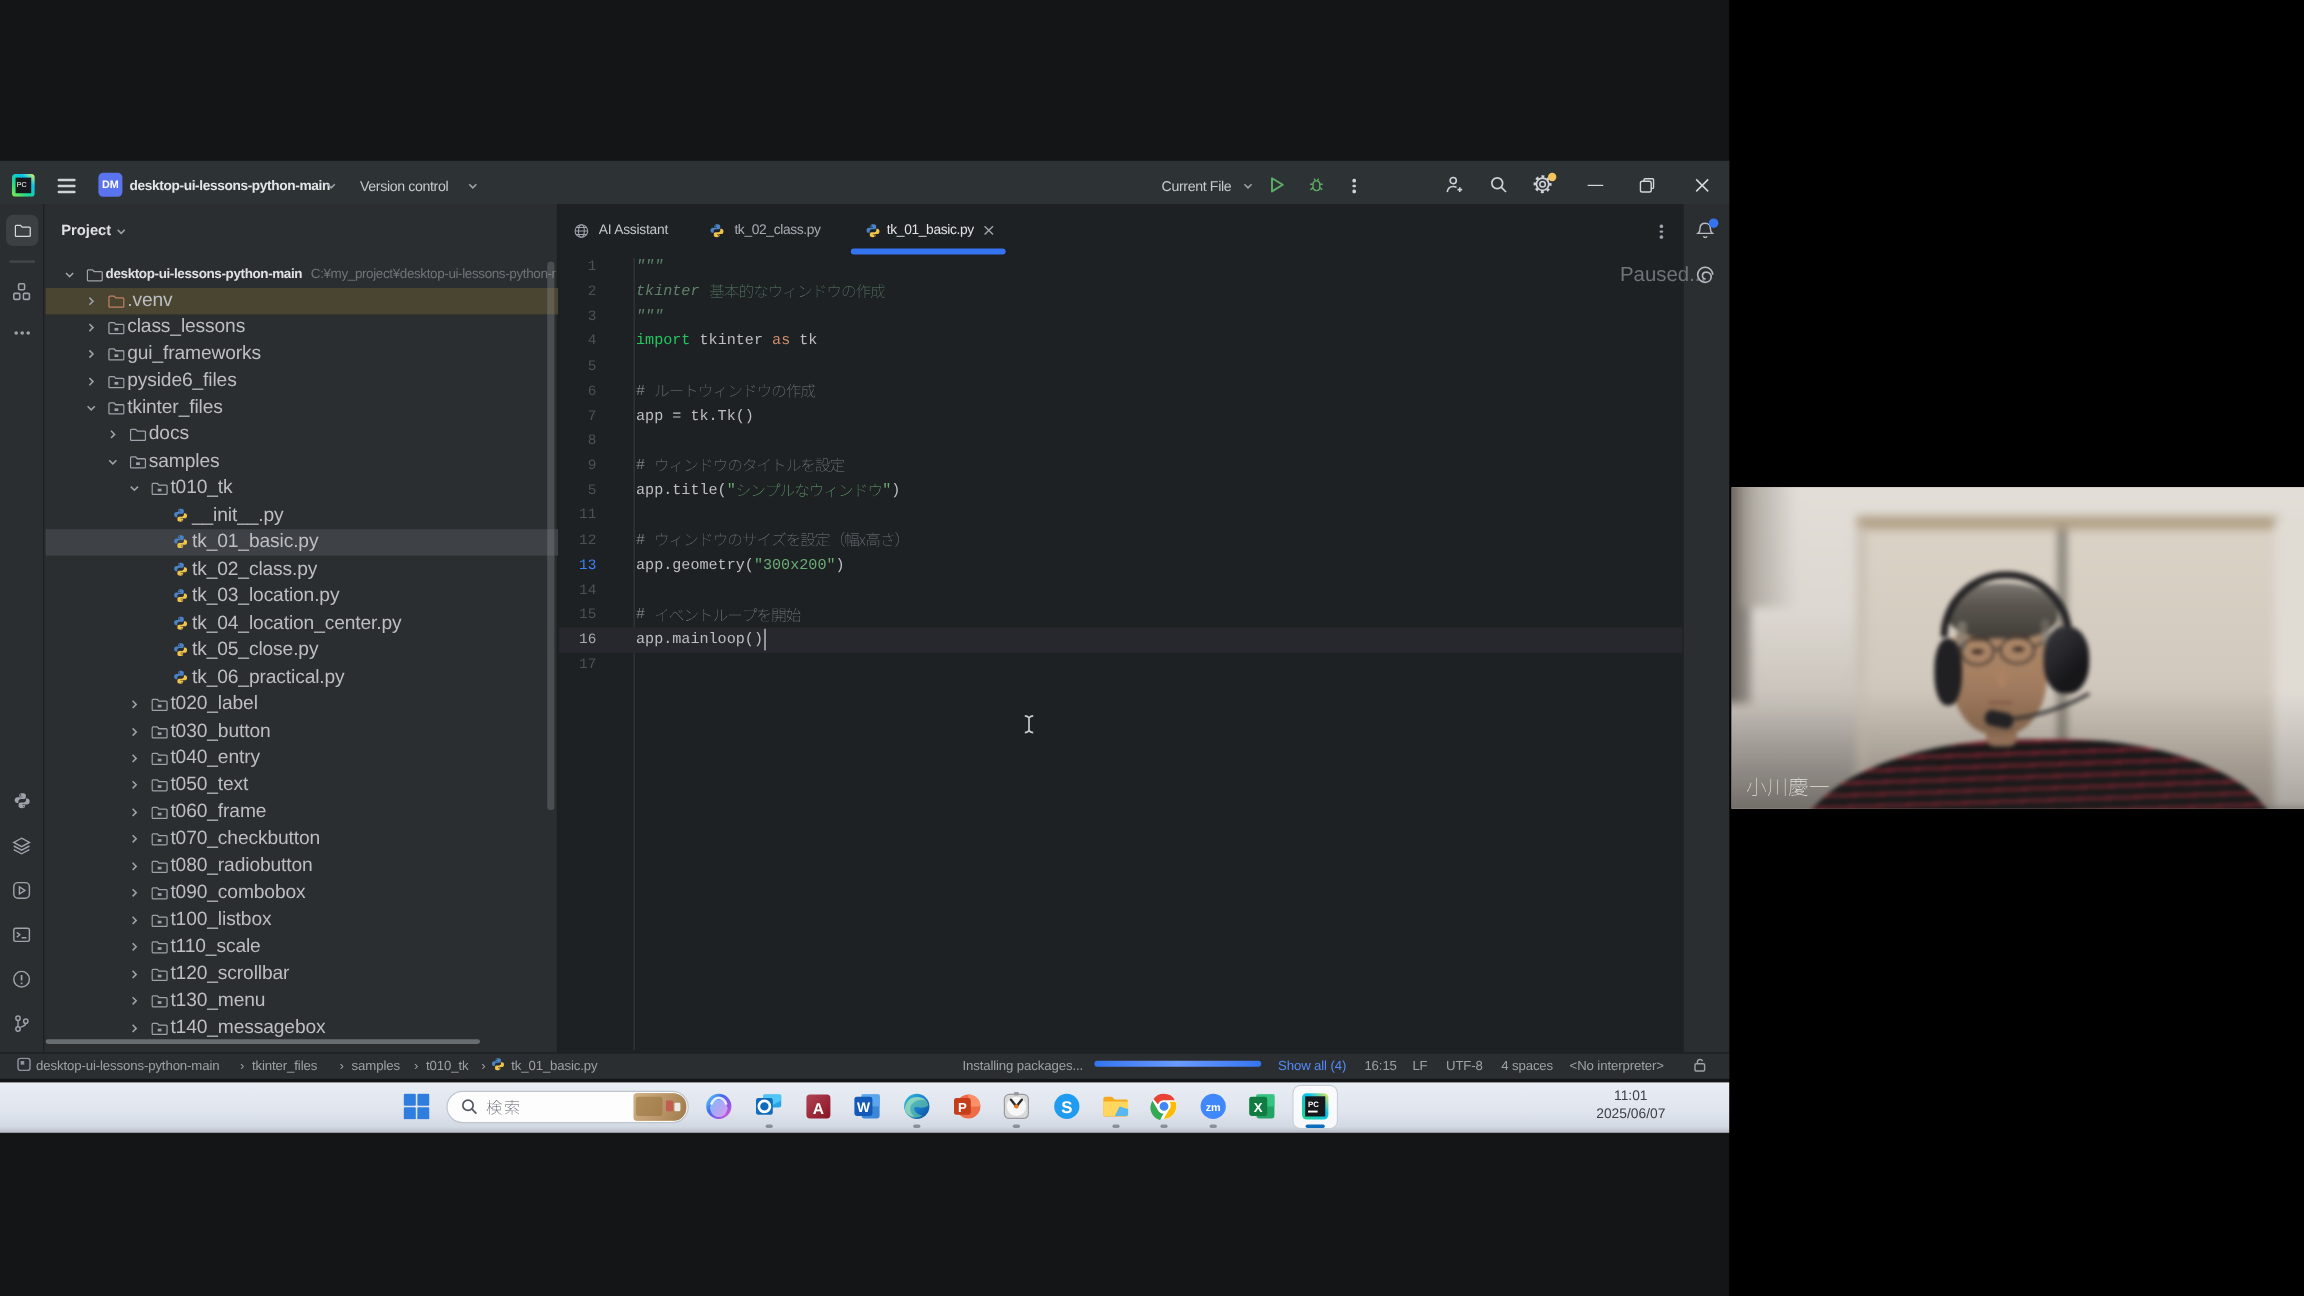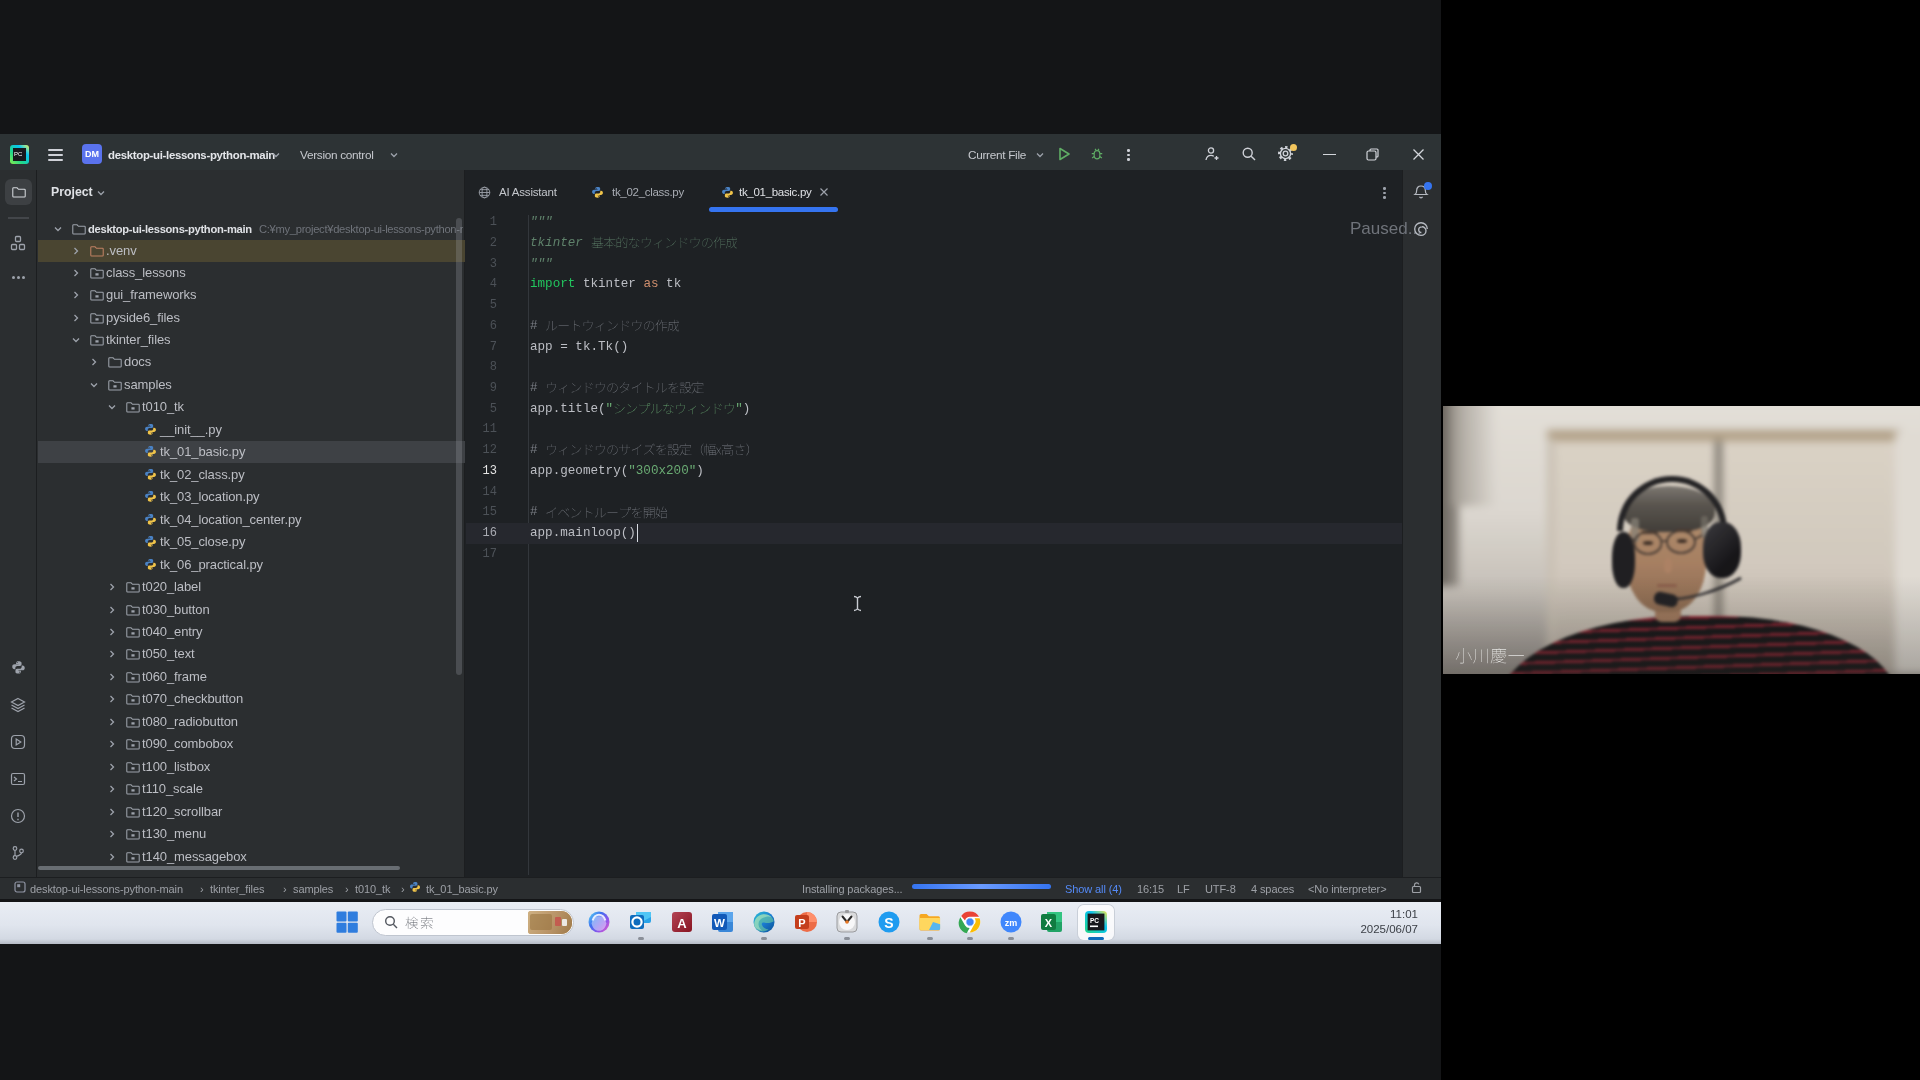--- a/index.html
+++ b/index.html
@@ -1,19 +1,19 @@
 <!DOCTYPE html>
 <html><head><meta charset="utf-8"><style>
 
 *{margin:0;padding:0;box-sizing:border-box}
 html,body{width:1920px;height:1080px;background:#000;overflow:hidden}
 body{font-family:"Liberation Sans",sans-serif;position:relative}
 .a{position:absolute}
 .mono{font-family:"Liberation Mono",monospace;font-size:12.6px;line-height:20px;white-space:pre}
-.t13{font-size:13px;letter-spacing:-0.1px;line-height:22px;color:#bcbec4;white-space:nowrap}
+.t13{font-size:16px;letter-spacing:-0.1px;line-height:22px;color:#bcbec4;white-space:nowrap}
 .t12{font-size:11px;letter-spacing:-0.1px;color:#9da0a6;white-space:nowrap}
 
 </style></head><body>
 <div class="a" style="left:0;top:0;width:1441px;height:1080px;background:#141517"></div>
 <div class="a" style="left:0;top:134px;width:1441px;height:765px;background:#1e2124"></div>
 <div class="a" style="left:0;top:134px;width:1441px;height:36px;background:#2d3335"></div>
 <div class="a" style="left:0;top:170px;width:37px;height:707px;background:#2b2e30;border-right:1px solid #1c1e20"></div>
 <div class="a" style="left:37px;top:170px;width:428px;height:707px;background:#2b2e30;border-right:1px solid #1c1e20"></div>
 <div class="a" style="left:466px;top:170px;width:936px;height:707px;background:#1e2124"></div>
 <div class="a" style="left:1402px;top:170px;width:39px;height:707px;background:#2b2e30;border-left:1px solid #1c1e20"></div>
@@ -420,21 +420,21 @@
 <div class="a mono" style="left:430px;top:253.6px;width:67px;text-align:right;color:#4c5157;font-size:12px">3</div>
 <div class="a mono" style="left:430px;top:274.4px;width:67px;text-align:right;color:#4c5157;font-size:12px">4</div>
 <div class="a mono" style="left:430px;top:295.1px;width:67px;text-align:right;color:#4c5157;font-size:12px">5</div>
 <div class="a mono" style="left:430px;top:315.8px;width:67px;text-align:right;color:#4c5157;font-size:12px">6</div>
 <div class="a mono" style="left:430px;top:336.5px;width:67px;text-align:right;color:#4c5157;font-size:12px">7</div>
 <div class="a mono" style="left:430px;top:357.2px;width:67px;text-align:right;color:#4c5157;font-size:12px">8</div>
 <div class="a mono" style="left:430px;top:378.0px;width:67px;text-align:right;color:#4c5157;font-size:12px">9</div>
 <div class="a mono" style="left:430px;top:398.7px;width:67px;text-align:right;color:#4c5157;font-size:12px">5</div>
 <div class="a mono" style="left:430px;top:419.4px;width:67px;text-align:right;color:#4c5157;font-size:12px">11</div>
 <div class="a mono" style="left:430px;top:440.1px;width:67px;text-align:right;color:#4c5157;font-size:12px">12</div>
-<div class="a mono" style="left:430px;top:460.8px;width:67px;text-align:right;color:#e5e5e5;font-size:12px">13</div>
+<div class="a mono" style="left:430px;top:460.8px;width:67px;text-align:right;color:#3b82f6;font-size:12px">13</div>
 <div class="a mono" style="left:430px;top:481.6px;width:67px;text-align:right;color:#4c5157;font-size:12px">14</div>
 <div class="a mono" style="left:430px;top:502.3px;width:67px;text-align:right;color:#4c5157;font-size:12px">15</div>
 <div class="a mono" style="left:430px;top:523.0px;width:67px;text-align:right;color:#a9abb2;font-size:12px">16</div>
 <div class="a mono" style="left:430px;top:543.7px;width:67px;text-align:right;color:#4c5157;font-size:12px">17</div>
 <div class="a mono" style="left:530px;top:212.2px"><span style="color:#5f826b;font-style:italic">"""</span></div>
 <div class="a mono" style="left:530px;top:232.9px"><span style="color:#5f826b;font-style:italic">tkinter </span></div>
 <svg style="position:absolute;left:590.5px;top:236.2px" width="146.4" height="14.0" viewBox="0 0 146.4 14.0">
     <path fill="#5f826b" d="M1.3 2.2H11.7V2.6H1.3ZM1.6 11.6H11.4V12H1.6ZM3.7 3.7H9.3V4.1H3.7ZM3.7 5.3H9.3V5.7H3.7ZM0.8 7H12.2V7.4H0.8ZM3.3 9.3H9.8V9.7H3.3ZM3.5 0.7H3.8V7.2H3.5ZM9.2 0.7H9.6V7.2H9.2ZM6.3 8H6.7V11.8H6.3ZM4 7.1 4.4 7.2Q4 7.9 3.4 8.5Q2.8 9.1 2.2 9.6Q1.5 10.1 0.9 10.4Q0.9 10.4 0.8 10.3Q0.8 10.3 0.7 10.2Q0.7 10.2 0.6 10.1Q1.3 9.8 1.9 9.4Q2.5 8.9 3.1 8.3Q3.7 7.7 4 7.1ZM9 7.1Q9.4 7.7 9.9 8.3Q10.4 8.8 11.1 9.2Q11.8 9.7 12.4 9.9Q12.4 9.9 12.3 10Q12.3 10 12.2 10.1Q12.2 10.2 12.2 10.2Q11.5 9.9 10.8 9.5Q10.2 9 9.6 8.4Q9.1 7.9 8.7 7.2Z M13.1 3.6H24.3V4H13.1ZM15.6 9.3H21.7V9.7H15.6ZM18.5 0.7H18.9V12.3H18.5ZM18.3 3.7 18.7 3.8Q18.1 5.1 17.2 6.4Q16.3 7.6 15.2 8.6Q14.1 9.6 13 10.2Q13 10.1 12.9 10.1Q12.9 10 12.8 9.9Q12.8 9.9 12.7 9.9Q13.6 9.4 14.4 8.8Q15.2 8.2 15.9 7.3Q16.7 6.5 17.3 5.6Q17.9 4.7 18.3 3.7ZM19.1 3.7Q19.6 5 20.5 6.2Q21.4 7.4 22.4 8.4Q23.5 9.3 24.7 9.8Q24.6 9.9 24.6 9.9Q24.5 10 24.5 10Q24.4 10.1 24.4 10.2Q23.2 9.6 22.2 8.6Q21.1 7.6 20.2 6.4Q19.3 5.2 18.7 3.8Z M25.9 2.7H29.9V11H25.9V10.6H29.5V3.1H25.9ZM25.7 2.7H26.1V12.1H25.7ZM25.9 6.5H29.7V6.9H25.9ZM27.8 0.6 28.2 0.7Q28.1 1.3 27.8 1.9Q27.6 2.5 27.4 2.9L27.1 2.8Q27.2 2.5 27.4 2.1Q27.5 1.7 27.6 1.3Q27.8 0.9 27.8 0.6ZM31.8 2.7H36V3.1H31.8ZM35.9 2.7H36.3Q36.3 2.7 36.3 2.8Q36.3 2.8 36.3 2.9Q36.3 3 36.3 3Q36.2 5.3 36.1 6.9Q36 8.4 35.9 9.4Q35.8 10.4 35.7 10.9Q35.5 11.4 35.3 11.7Q35.2 11.9 35 11.9Q34.8 12 34.5 12Q34.2 12 33.7 12Q33.2 12 32.7 11.9Q32.6 11.8 32.6 11.7Q32.6 11.6 32.5 11.6Q33.2 11.6 33.7 11.6Q34.2 11.6 34.4 11.6Q34.6 11.6 34.8 11.6Q34.9 11.6 35 11.5Q35.2 11.3 35.3 10.7Q35.4 10.2 35.5 9.2Q35.6 8.2 35.7 6.7Q35.8 5.1 35.9 2.8ZM32.3 0.5 32.7 0.6Q32.5 1.6 32.2 2.5Q31.9 3.4 31.5 4.2Q31.1 5 30.7 5.6Q30.7 5.6 30.6 5.6Q30.5 5.5 30.5 5.5Q30.4 5.5 30.3 5.4Q30.8 4.8 31.2 4Q31.5 3.3 31.8 2.4Q32.1 1.5 32.3 0.5ZM31.8 5.7 32.1 5.6Q32.5 6 32.9 6.6Q33.4 7.1 33.7 7.6Q34.1 8.2 34.3 8.5L34 8.8Q33.7 8.4 33.4 7.8Q33 7.3 32.6 6.8Q32.2 6.2 31.8 5.7Z M38 3.6Q38.3 3.6 38.7 3.6Q39 3.6 39.5 3.6Q40.1 3.6 40.8 3.6Q41.5 3.5 42.3 3.4Q43.1 3.3 44 3L44 3.4Q43.3 3.6 42.5 3.7Q41.8 3.9 41 3.9Q40.2 4 39.5 4Q39.2 4 38.8 4Q38.4 4 38.1 4ZM42.2 1.3Q42.1 1.6 42 2Q41.9 2.5 41.8 2.9Q41.7 3.4 41.5 3.8Q41.2 4.7 40.7 5.7Q40.2 6.8 39.7 7.7Q39.1 8.6 38.6 9.3L38.2 9.1Q38.6 8.6 39.1 8Q39.5 7.3 39.9 6.6Q40.3 5.9 40.6 5.2Q40.9 4.4 41.1 3.8Q41.3 3.3 41.5 2.6Q41.7 1.8 41.7 1.2ZM45.3 5.3Q45.3 5.6 45.3 5.9Q45.2 6.1 45.3 6.4Q45.3 6.7 45.3 7.2Q45.3 7.7 45.3 8.3Q45.4 8.9 45.4 9.4Q45.4 9.9 45.4 10.3Q45.4 10.7 45.2 11.1Q44.9 11.5 44.5 11.7Q44 11.9 43.4 11.9Q42.7 11.9 42.2 11.8Q41.7 11.6 41.4 11.3Q41.1 10.9 41.1 10.3Q41.1 9.8 41.4 9.4Q41.7 9 42.3 8.9Q42.8 8.7 43.4 8.7Q44.4 8.7 45.3 9Q46.2 9.3 46.9 9.7Q47.5 10.2 48.1 10.6L47.8 10.9Q47.4 10.6 47 10.3Q46.5 9.9 45.9 9.6Q45.4 9.4 44.7 9.2Q44.1 9 43.4 9Q42.5 9 42 9.4Q41.4 9.8 41.4 10.3Q41.4 10.9 41.9 11.2Q42.3 11.5 43.3 11.5Q44 11.5 44.3 11.4Q44.7 11.2 44.9 10.9Q45 10.5 45 10.2Q45 9.8 45 9.1Q45 8.5 45 7.8Q44.9 7.2 44.9 6.5Q44.9 5.8 44.9 5.3ZM48.2 5.3Q47.9 5 47.4 4.6Q46.9 4.3 46.4 4Q45.8 3.7 45.4 3.5L45.6 3.2Q46 3.4 46.4 3.6Q46.8 3.8 47.2 4Q47.6 4.3 47.9 4.5Q48.3 4.7 48.5 4.9Z M55.4 1.2Q55.4 1.4 55.4 1.6Q55.4 1.9 55.4 2Q55.4 2.1 55.4 2.4Q55.4 2.7 55.4 3Q55.4 3.4 55.4 3.6H55Q55 3.4 55 3Q55 2.7 55 2.4Q55 2.1 55 2Q55 1.9 55 1.6Q55 1.4 54.9 1.2ZM59.9 3.5Q59.9 3.6 59.8 3.7Q59.8 3.9 59.8 4.1Q59.7 4.4 59.6 4.9Q59.5 5.4 59.4 6Q59.2 6.5 59 7.1Q58.7 7.7 58.4 8.2Q58 8.9 57.3 9.6Q56.6 10.3 55.6 10.8Q54.7 11.3 53.5 11.6L53.1 11.3Q53.3 11.2 53.6 11.2Q53.8 11.1 54 11.1Q54.8 10.8 55.5 10.4Q56.3 10 57 9.3Q57.7 8.7 58.1 8Q58.5 7.4 58.7 6.6Q59 5.8 59.2 5.1Q59.4 4.3 59.4 3.8H51.3Q51.3 4 51.3 4.4Q51.3 4.8 51.3 5.3Q51.3 5.7 51.3 6.1Q51.3 6.4 51.3 6.6Q51.3 6.7 51.3 6.9Q51.3 7 51.4 7.1H50.9Q50.9 7 50.9 6.9Q50.9 6.7 50.9 6.6Q50.9 6.4 50.9 6.1Q50.9 5.8 50.9 5.4Q50.9 5 50.9 4.7Q50.9 4.4 50.9 4.3Q50.9 4.1 50.9 3.8Q50.9 3.6 50.9 3.4Q51.1 3.4 51.4 3.4Q51.7 3.4 52 3.4H58.9Q59.3 3.4 59.4 3.4Q59.6 3.4 59.6 3.3Z M62.8 8.4Q63.7 8.2 64.5 7.9Q65.4 7.5 66.2 7.1Q67 6.7 67.5 6.4Q68.1 6 68.6 5.6Q69.2 5.1 69.7 4.7Q70.1 4.3 70.4 3.8L70.8 4.1Q70.4 4.5 69.9 5Q69.4 5.4 68.9 5.9Q68.3 6.4 67.6 6.8Q67.2 7 66.8 7.3Q66.3 7.5 65.7 7.8Q65.1 8.1 64.4 8.3Q63.8 8.6 63 8.8ZM67.4 6.5 67.8 6.3V11.5Q67.8 11.6 67.8 11.8Q67.8 12 67.8 12.1Q67.8 12.2 67.8 12.3H67.4Q67.4 12.2 67.4 12.1Q67.4 12 67.4 11.8Q67.4 11.6 67.4 11.5Z M76 2.3Q76.3 2.5 76.8 2.8Q77.2 3.2 77.7 3.6Q78.2 4 78.6 4.3Q79 4.6 79.2 4.9L78.9 5.2Q78.7 5 78.3 4.6Q77.9 4.3 77.5 3.9Q77 3.5 76.5 3.1Q76.1 2.8 75.7 2.5ZM75.4 11Q76.6 10.8 77.6 10.5Q78.6 10.2 79.4 9.7Q80.2 9.3 80.8 8.9Q81.7 8.3 82.4 7.6Q83.2 6.8 83.8 6Q84.4 5.1 84.7 4.4L85 4.8Q84.6 5.5 84 6.3Q83.4 7.1 82.7 7.9Q82 8.6 81 9.2Q80.4 9.6 79.6 10.1Q78.8 10.5 77.9 10.8Q76.9 11.2 75.6 11.5Z M93.6 2.4Q93.7 2.6 94 2.9Q94.2 3.3 94.4 3.7Q94.6 4 94.8 4.4L94.4 4.5Q94.3 4.3 94.1 3.9Q93.9 3.5 93.7 3.2Q93.4 2.8 93.3 2.6ZM95 1.8Q95.2 2 95.4 2.3Q95.6 2.7 95.9 3.1Q96.1 3.4 96.3 3.7L95.9 3.9Q95.8 3.7 95.6 3.3Q95.3 2.9 95.1 2.6Q94.9 2.2 94.7 2ZM89.7 10.5Q89.7 10.4 89.7 9.9Q89.7 9.4 89.7 8.6Q89.7 7.8 89.7 7Q89.7 6.1 89.7 5.3Q89.7 4.4 89.7 3.8Q89.7 3.2 89.7 2.9Q89.7 2.7 89.6 2.4Q89.6 2 89.6 1.8H90.1Q90.1 2 90.1 2.4Q90 2.7 90 2.9Q90 3.5 90 4.3Q90 5.1 90 6Q90 6.8 90 7.6Q90.1 8.4 90.1 9Q90.1 9.7 90.1 10.1Q90.1 10.5 90.1 10.5Q90.1 10.8 90.1 11Q90.1 11.2 90.1 11.4Q90.1 11.6 90.1 11.8H89.6Q89.6 11.6 89.6 11.2Q89.7 10.9 89.7 10.5ZM90 5.2Q90.6 5.4 91.3 5.7Q92.1 5.9 92.9 6.2Q93.7 6.6 94.4 6.9Q95.1 7.2 95.7 7.5L95.5 7.9Q95 7.6 94.2 7.2Q93.5 6.9 92.7 6.6Q91.9 6.3 91.2 6Q90.5 5.8 90 5.6Z M104.2 1.2Q104.2 1.4 104.2 1.6Q104.2 1.9 104.2 2Q104.2 2.1 104.2 2.4Q104.2 2.7 104.2 3Q104.2 3.4 104.2 3.6H103.8Q103.8 3.4 103.8 3Q103.8 2.7 103.8 2.4Q103.8 2.1 103.8 2Q103.8 1.9 103.8 1.6Q103.8 1.4 103.7 1.2ZM108.7 3.5Q108.7 3.6 108.7 3.7Q108.6 3.9 108.6 4.1Q108.5 4.4 108.4 4.9Q108.3 5.4 108.2 6Q108 6.5 107.8 7.1Q107.5 7.7 107.2 8.2Q106.8 8.9 106.1 9.6Q105.4 10.3 104.4 10.8Q103.5 11.3 102.3 11.6L101.9 11.3Q102.1 11.2 102.4 11.2Q102.6 11.1 102.8 11.1Q103.6 10.8 104.3 10.4Q105.1 10 105.8 9.3Q106.5 8.7 106.9 8Q107.3 7.4 107.5 6.6Q107.8 5.8 108 5.1Q108.2 4.3 108.2 3.8H100.1Q100.1 4 100.1 4.4Q100.1 4.8 100.1 5.3Q100.1 5.7 100.1 6.1Q100.1 6.4 100.1 6.6Q100.1 6.7 100.1 6.9Q100.1 7 100.2 7.1H99.7Q99.7 7 99.7 6.9Q99.7 6.7 99.7 6.6Q99.7 6.4 99.7 6.1Q99.7 5.8 99.7 5.4Q99.7 5 99.7 4.7Q99.7 4.4 99.7 4.3Q99.7 4.1 99.7 3.8Q99.7 3.6 99.7 3.4Q99.9 3.4 100.2 3.4Q100.5 3.4 100.8 3.4H107.7Q108.1 3.4 108.2 3.4Q108.4 3.4 108.4 3.3Z M116.8 2.6Q116.7 3.6 116.5 4.7Q116.3 5.8 116 6.7Q115.6 8.1 115.1 9Q114.7 9.8 114.2 10.2Q113.7 10.6 113.2 10.6Q112.8 10.6 112.4 10.2Q111.9 9.9 111.6 9.2Q111.3 8.5 111.3 7.4Q111.3 6.4 111.7 5.5Q112.1 4.6 112.8 3.9Q113.6 3.2 114.6 2.8Q115.5 2.4 116.7 2.4Q117.7 2.4 118.6 2.8Q119.5 3.1 120.1 3.8Q120.7 4.4 121 5.2Q121.4 6 121.4 6.9Q121.4 8.3 120.8 9.3Q120.2 10.3 119.1 10.9Q118 11.5 116.5 11.6L116.3 11.2Q116.6 11.2 116.9 11.2Q117.1 11.2 117.3 11.1Q118 11 118.6 10.7Q119.3 10.4 119.8 9.8Q120.3 9.3 120.7 8.6Q121 7.9 121 6.9Q121 6.1 120.7 5.3Q120.4 4.6 119.8 4Q119.3 3.5 118.5 3.1Q117.7 2.8 116.7 2.8Q115.5 2.8 114.6 3.2Q113.7 3.6 113 4.3Q112.3 5 112 5.8Q111.6 6.6 111.6 7.4Q111.6 8.4 111.9 9Q112.2 9.6 112.5 9.9Q112.9 10.2 113.3 10.2Q113.6 10.2 114 9.9Q114.4 9.5 114.8 8.7Q115.2 8 115.6 6.6Q115.9 5.7 116.1 4.7Q116.3 3.6 116.4 2.6Z M128.3 2.9H134.4V3.3H128.1ZM129.8 5.7H134.1V6H129.8ZM129.8 8.5H134.3V8.9H129.8ZM129.6 3H130V12.3H129.6ZM129 0.8 129.3 0.9Q129 1.9 128.5 2.9Q128 3.8 127.5 4.7Q126.9 5.5 126.3 6.2Q126.3 6.2 126.2 6.1Q126.2 6.1 126.1 6Q126 6 126 5.9Q126.6 5.3 127.1 4.5Q127.7 3.7 128.2 2.7Q128.6 1.8 129 0.8ZM126.1 0.7 126.5 0.8Q126.1 1.9 125.5 2.9Q125 4 124.3 4.9Q123.6 5.8 122.9 6.5Q122.9 6.4 122.9 6.4Q122.8 6.3 122.8 6.3Q122.7 6.2 122.7 6.2Q123.4 5.5 124 4.6Q124.6 3.7 125.2 2.7Q125.7 1.7 126.1 0.7ZM124.7 3.8 125.1 3.4 125.1 3.4V12.3H124.7Z M136.3 5.5H139.7V5.9H136.3ZM139.6 5.5H139.9Q139.9 5.5 139.9 5.5Q139.9 5.6 139.9 5.7Q139.9 5.7 139.9 5.8Q139.9 7.3 139.9 8.2Q139.8 9.2 139.7 9.6Q139.7 10.1 139.5 10.2Q139.4 10.3 139.3 10.4Q139.1 10.4 138.9 10.5Q138.6 10.5 138.2 10.5Q137.8 10.4 137.3 10.4Q137.3 10.3 137.2 10.2Q137.2 10.1 137.2 10Q137.7 10.1 138.2 10.1Q138.6 10.1 138.8 10.1Q138.9 10.1 139 10.1Q139.1 10.1 139.2 10Q139.3 9.9 139.4 9.4Q139.5 9 139.5 8.1Q139.5 7.1 139.6 5.6ZM143 1.1 143.2 0.9Q143.7 1.1 144.2 1.4Q144.6 1.7 145.1 1.9Q145.5 2.2 145.8 2.4L145.5 2.7Q145.3 2.5 144.8 2.2Q144.4 1.9 143.9 1.6Q143.4 1.4 143 1.1ZM145.2 4.8 145.5 4.9Q144.7 7.5 143.2 9.3Q141.8 11.1 139.7 12.3Q139.7 12.2 139.6 12.2Q139.6 12.1 139.5 12.1Q139.5 12 139.4 12Q141.5 10.9 142.9 9.1Q144.4 7.3 145.2 4.8ZM136.3 3.1H146.4V3.5H136.3ZM136.1 3.1H136.5V6.6Q136.5 7.3 136.5 8Q136.4 8.7 136.3 9.5Q136.1 10.3 135.9 11Q135.6 11.8 135.1 12.4Q135.1 12.3 135.1 12.3Q135 12.2 134.9 12.2Q134.9 12.2 134.8 12.1Q135.4 11.3 135.7 10.4Q136 9.4 136 8.4Q136.1 7.4 136.1 6.6ZM141.6 0.7H142Q142.1 2.7 142.2 4.4Q142.4 6.1 142.7 7.5Q143 8.9 143.4 9.8Q143.8 10.8 144.3 11.3Q144.9 11.9 145.5 11.9Q145.8 11.9 146 11.3Q146.1 10.7 146.2 9.3Q146.2 9.4 146.3 9.5Q146.5 9.5 146.5 9.5Q146.5 10.5 146.4 11.1Q146.3 11.7 146.1 12Q145.8 12.3 145.5 12.3Q144.8 12.3 144.3 11.9Q143.8 11.5 143.4 10.7Q143 10 142.7 8.9Q142.3 7.9 142.1 6.6Q141.9 5.3 141.8 3.8Q141.7 2.3 141.6 0.7Z"></path>
   </svg>
 <div class="a mono" style="left:530px;top:253.6px"><span style="color:#5f826b;font-style:italic">"""</span></div>
@@ -626,21 +626,21 @@
 <text x="7" y="13.5" font-family="Liberation Sans" font-size="6.5" font-weight="bold" fill="#fff">PC</text>
 <rect x="7" y="16.5" width="8" height="1.6" fill="#fff"></rect>
     </svg></div>
 <div class="a" style="left:638px;top:937px;width:6px;height:3px;border-radius:1.5px;background:#8a8f98"></div>
 <div class="a" style="left:761px;top:937px;width:6px;height:3px;border-radius:1.5px;background:#8a8f98"></div>
 <div class="a" style="left:844px;top:937px;width:6px;height:3px;border-radius:1.5px;background:#8a8f98"></div>
 <div class="a" style="left:927px;top:937px;width:6px;height:3px;border-radius:1.5px;background:#8a8f98"></div>
 <div class="a" style="left:967px;top:937px;width:6px;height:3px;border-radius:1.5px;background:#8a8f98"></div>
 <div class="a" style="left:1008px;top:937px;width:6px;height:3px;border-radius:1.5px;background:#8a8f98"></div>
 <div class="a" style="left:1088px;top:937px;width:16px;height:3px;border-radius:1.5px;background:#0c6cbd"></div>
-<div class="a" style="left:1300px;top:907px;width:118px;text-align:right;font-size:11.5px;color:#3c4047;line-height:14.5px">11:01<br>2025/06/07</div>
+<div class="a" style="left:1300px;top:907px;width:118px;text-align:center;font-size:11.5px;color:#3c4047;line-height:14.5px">11:01<br>2025/06/07</div>
 <div class="a" id="cam" style="left:1443px;top:406px;width:477px;height:268px;background:#c9c3bb;overflow:hidden">
 <div class="a" style="left:-10px;top:-10px;width:497px;height:288px;filter:blur(4px);background:linear-gradient(180deg,#eae7e0 0%,#e3dfd7 40%,#cbc6be 68%,#a5a09a 90%,#8d8881 100%)">
 <div class="a" style="left:0;top:0;width:26px;height:190px;background:linear-gradient(90deg,#55514a,#9b968e)"></div>
 <div class="a" style="left:18px;top:0;width:46px;height:110px;background:linear-gradient(90deg,#a9a49b,rgba(216,212,204,0))"></div>
 <div class="a" style="left:122px;top:34px;width:346px;height:244px;background:linear-gradient(180deg,#e2dacd 0%,#d8d0c4 55%,#bdb5a9 100%)"></div>
 <div class="a" style="left:114px;top:34px;width:354px;height:11px;background:#b5a489"></div>
 <div class="a" style="left:114px;top:42px;width:8px;height:236px;background:#cfc7b9"></div>
 <div class="a" style="left:283px;top:45px;width:5px;height:233px;background:#5a574e"></div>
 <div class="a" style="left:462px;top:36px;width:35px;height:242px;background:#e7e3db"></div>
 </div>

